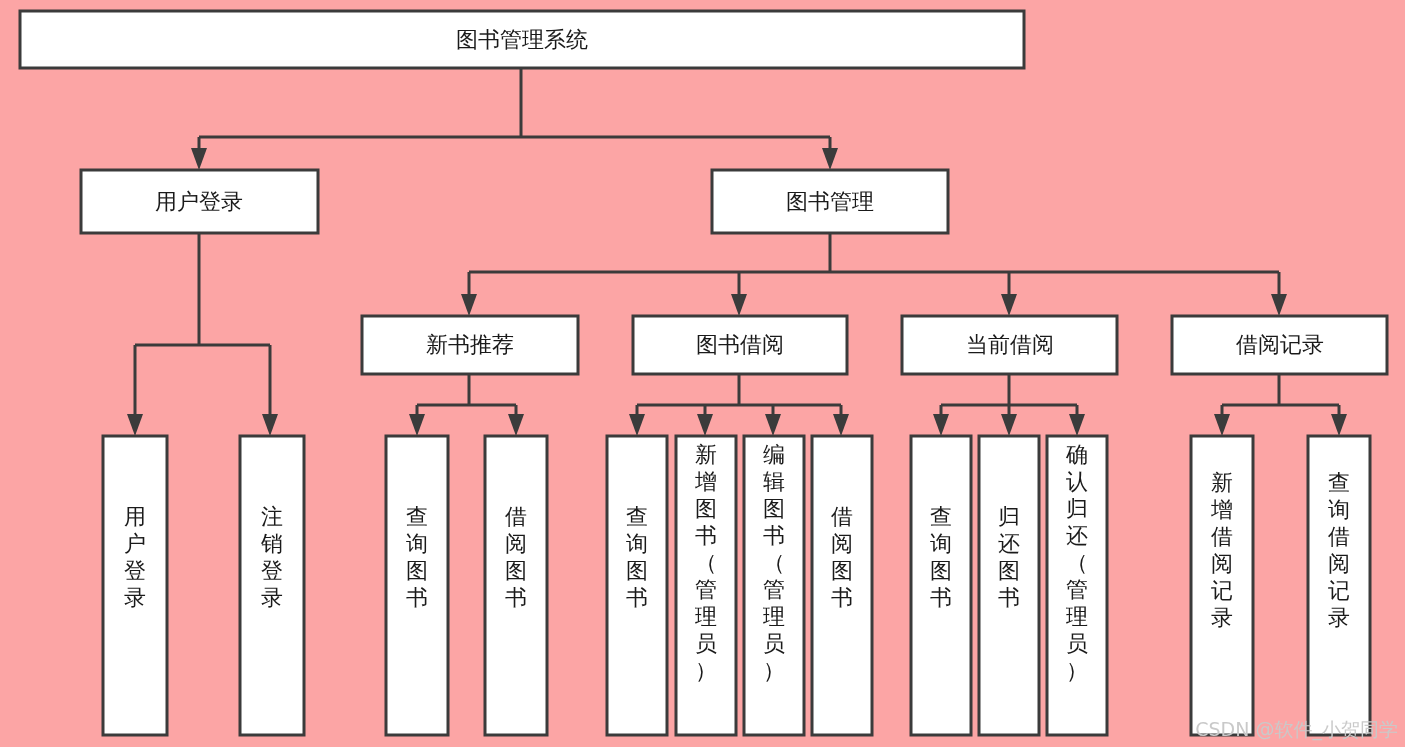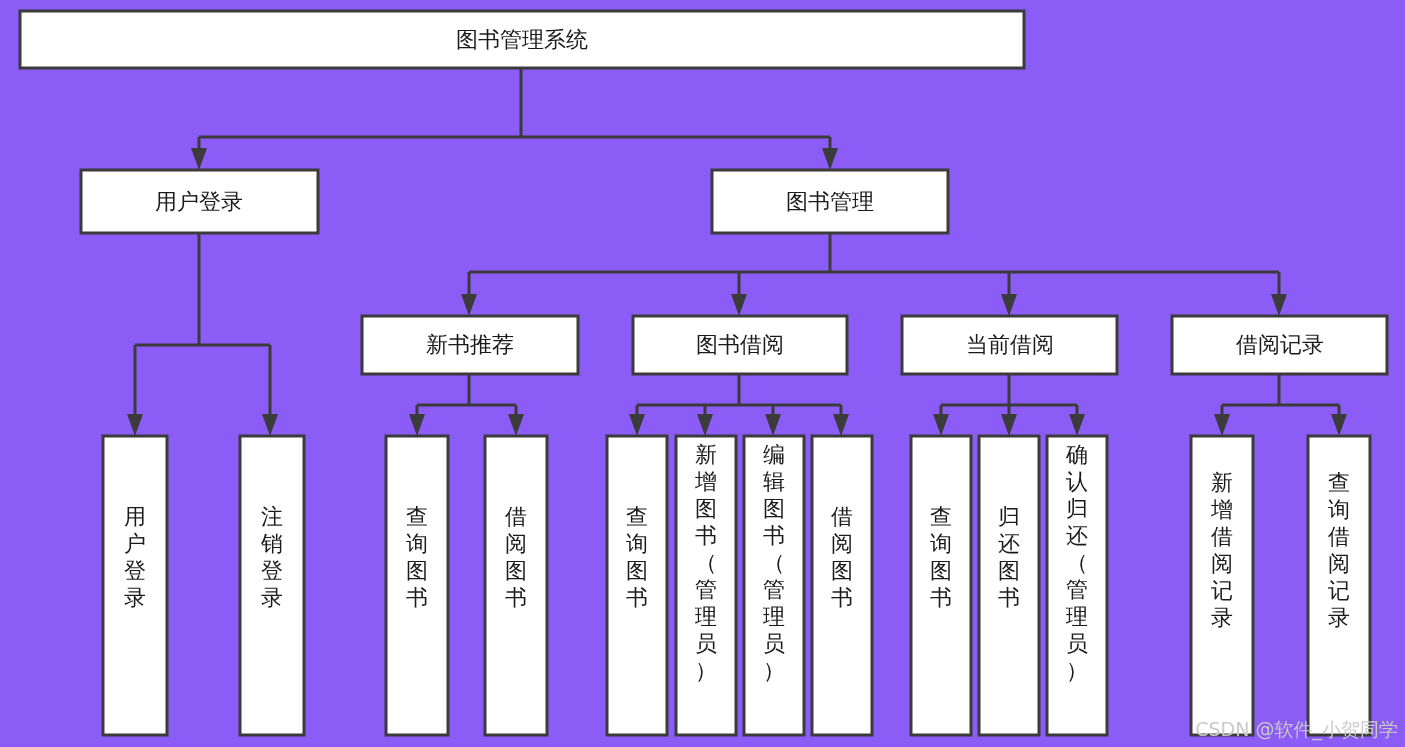--- a/index.html
+++ b/index.html
@@ -8,21 +8,21 @@
     padding: 0;
     background: #ffffff;
   }
   body {
     font-family: "DejaVu Sans", "Liberation Sans", sans-serif;
   }
   #diagram-root {
     position: relative;
     width: 1405px;
     height: 747px;
-    background: #8b5cf6;
+    background: #fca5a5;
     overflow: hidden;
   }
   svg.diagram-canvas {
     position: absolute;
     left: 0;
     top: 0;
     width: 1405px;
     height: 747px;
     display: block;
   }

